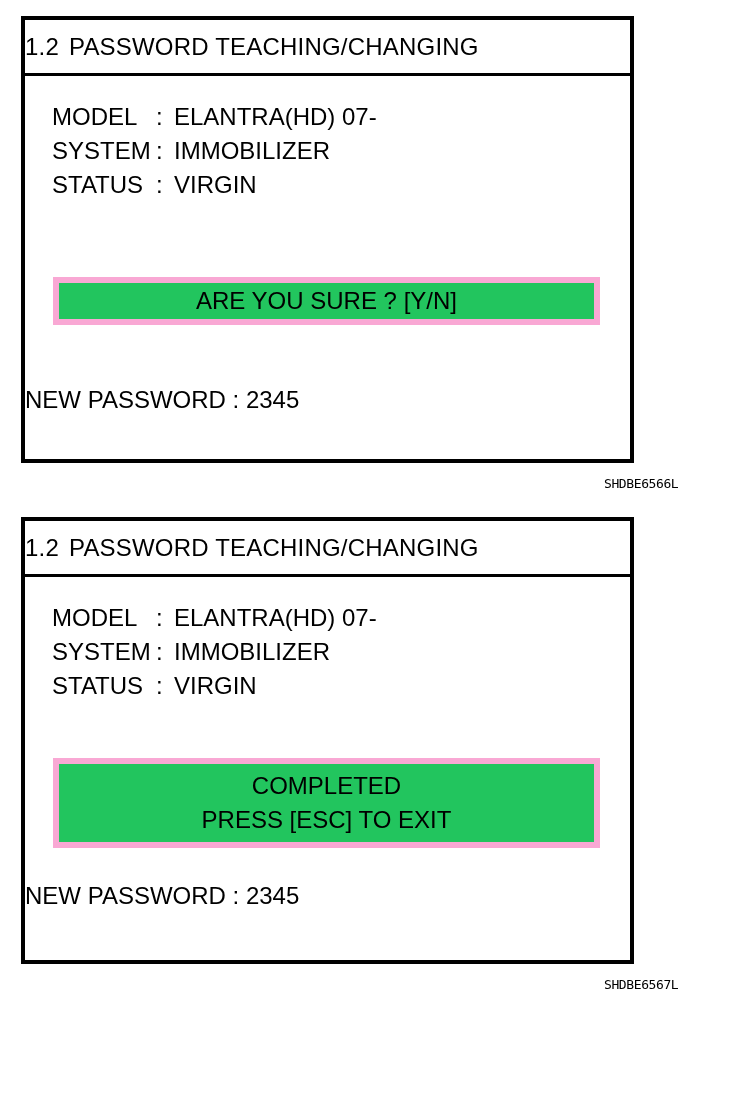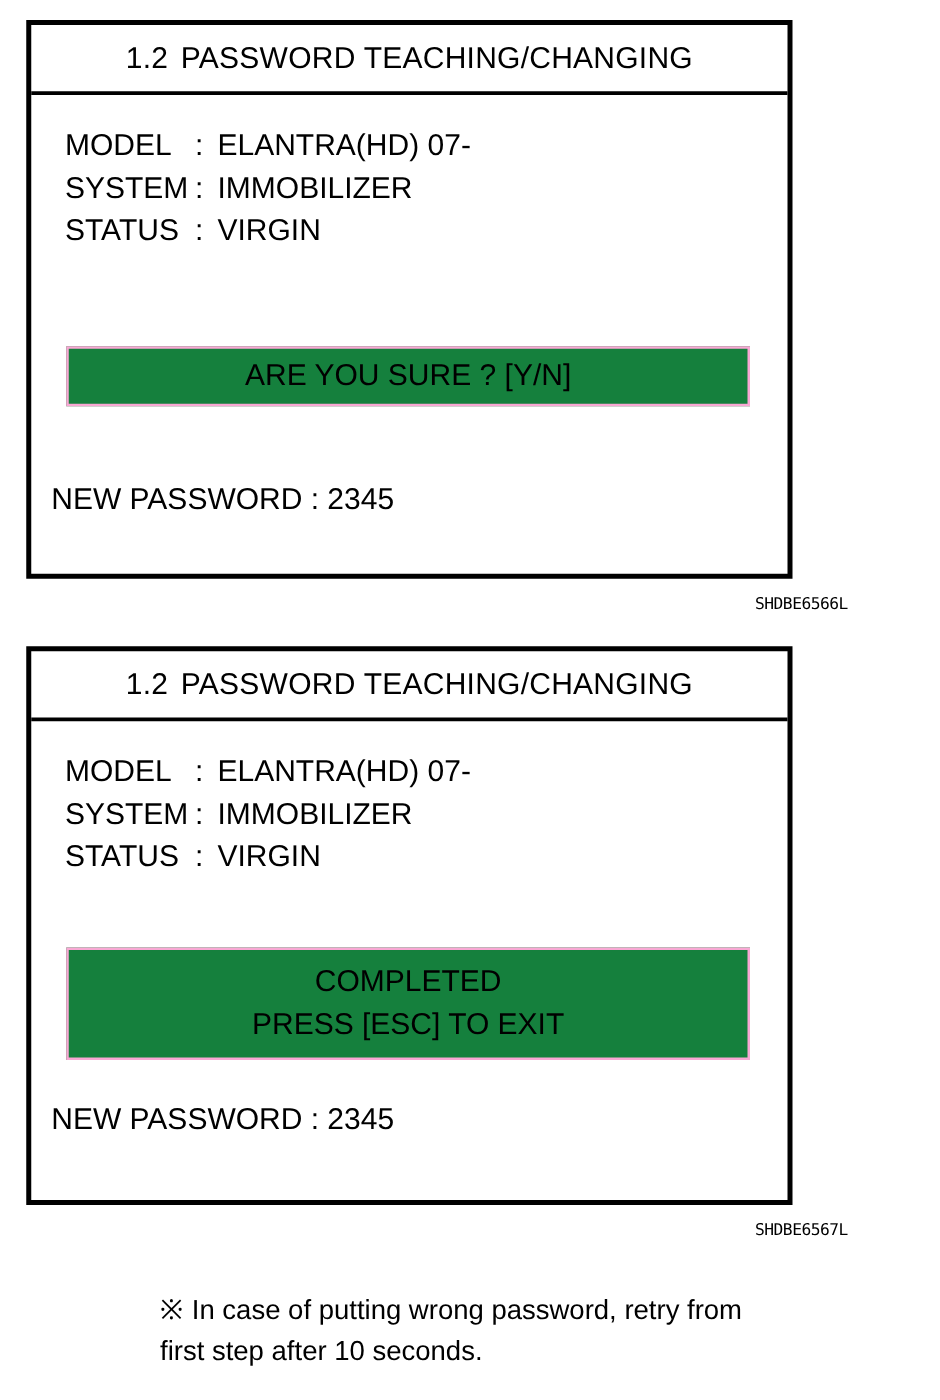--- a/index.html
+++ b/index.html
@@ -41,36 +41,35 @@
     width: 613px;
     height: 447px;
   }
 
   .panel-title-bar {
     box-sizing: border-box;
     height: 56px;
     border-bottom: 3px solid #000000;
     display: flex;
     align-items: center;
-    justify-content: center;
   }
   .panel-title {
     font-size: 24px;
     letter-spacing: 0.2px;
     white-space: nowrap;
   }
   .panel-title .title-num {
     margin-right: 10px;
   }
 
   .panel-body {
     box-sizing: border-box;
     position: relative;
     height: calc(100% - 56px);
-    padding: 16px;
+    padding: 0;
   }
 
   
   .info-block {
     position: absolute;
     left: 27px;
     top: 24px;
   }
   .info-row {
     display: flex;
@@ -88,22 +87,22 @@
     width: 18px;
   }
   .info-value {
     display: inline-block;
   }
 
   
   .message-box {
     position: absolute;
     box-sizing: border-box;
-    border: 2px solid #f9a8d4;
-    background: #15803d;
+    border: 6px solid #f9a8d4;
+    background: #22c55e;
     display: flex;
     flex-direction: column;
     align-items: center;
     justify-content: center;
   }
   #message-box-1 {
     left: 28px;
     top: 201px;
     width: 547px;
     height: 48px;
@@ -243,20 +242,14 @@
         <div class="message-line">PRESS [ESC] TO EXIT</div>
       </div>
 
       <div class="password-line" id="password-line-2">NEW PASSWORD : 2345</div>
 
     </div>
   </div>
 
   <div class="figure-caption" id="caption-2">SHDBE6567L</div>
 
-  <div class="footnote">
-    <div class="footnote-line">
-      <span class="footnote-mark">※</span><span>In case of putting wrong password, retry from</span>
-    </div>
-    <div class="footnote-line">first step after 10 seconds.</div>
-  </div>
 
 </div>
 
 </body></html>

